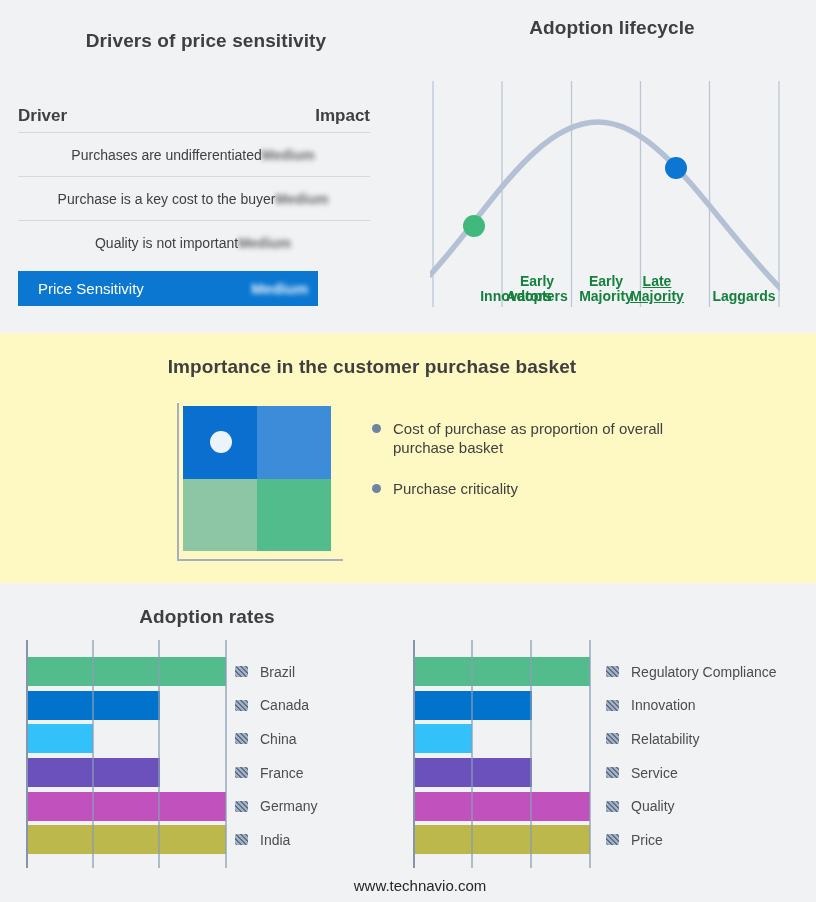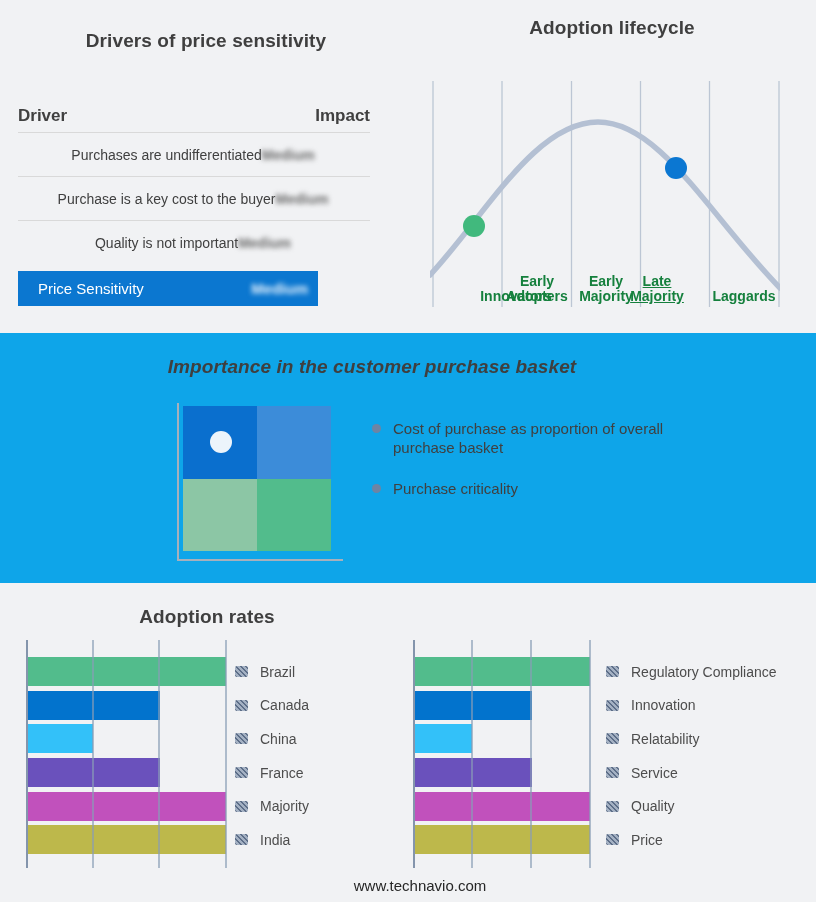--- a/index.html
+++ b/index.html
@@ -106,21 +106,21 @@
   </div>
 
   <div class="lc-labels">
     <div class="lc-label" style="left:-2px;margin-left:48px;">Innovators</div>
     <div class="lc-label" style="left:67px;">Early Adopters</div>
     <div class="lc-label" style="left:136px;">Early Majority</div>
     <div class="lc-label" style="left:187px;text-decoration:underline;">Late Majority</div>
     <div class="lc-label" style="left:274px;">Laggards</div>
   </div>
 
-  <div class="band" style="background: #0ea5e9; font-style: italic;">
+  <div class="band" style="background: #fef9c3;">
     <div class="panel-title" style="left:22px;top:23px;width:700px;">Importance in the customer purchase basket</div>
   </div>
 
   <div class="matrix-axis"></div>
   <div class="matrix">
     <div style="background: rgb(10, 111, 206);"></div>
     <div style="background: rgb(60, 140, 217);"></div>
     <div style="background: rgb(140, 198, 165);"></div>
     <div style="background: rgb(82, 188, 140);"></div>
   </div>
@@ -166,21 +166,21 @@
     <div class="legend-row">
       <span class="swatch"></span>
       <span class="legend-label">China</span>
     </div>
     <div class="legend-row">
       <span class="swatch"></span>
       <span class="legend-label">France</span>
     </div>
     <div class="legend-row">
       <span class="swatch"></span>
-      <span class="legend-label">Majority</span>
+      <span class="legend-label">Germany</span>
     </div>
     <div class="legend-row">
       <span class="swatch"></span>
       <span class="legend-label">India</span>
     </div>
   </div>
 
 
   <div class="chart" style="left:413px;width:177px;">
     <div class="bars">

